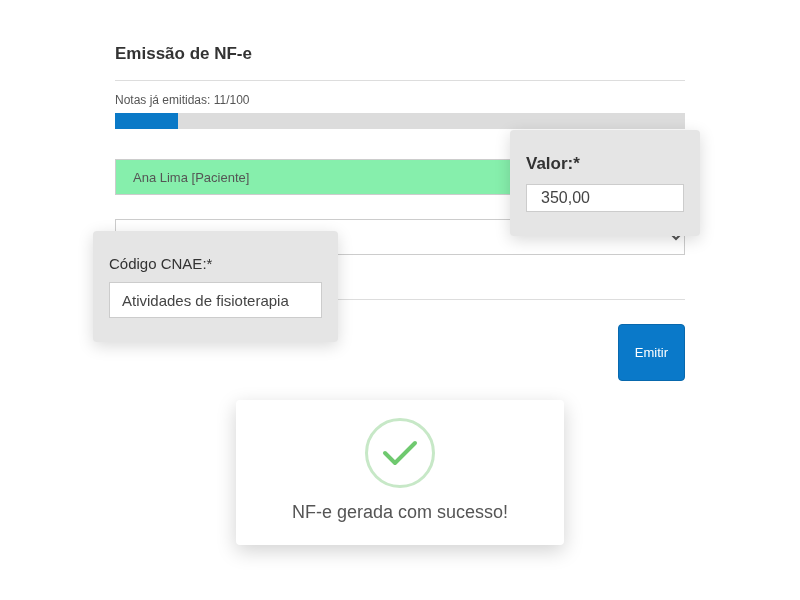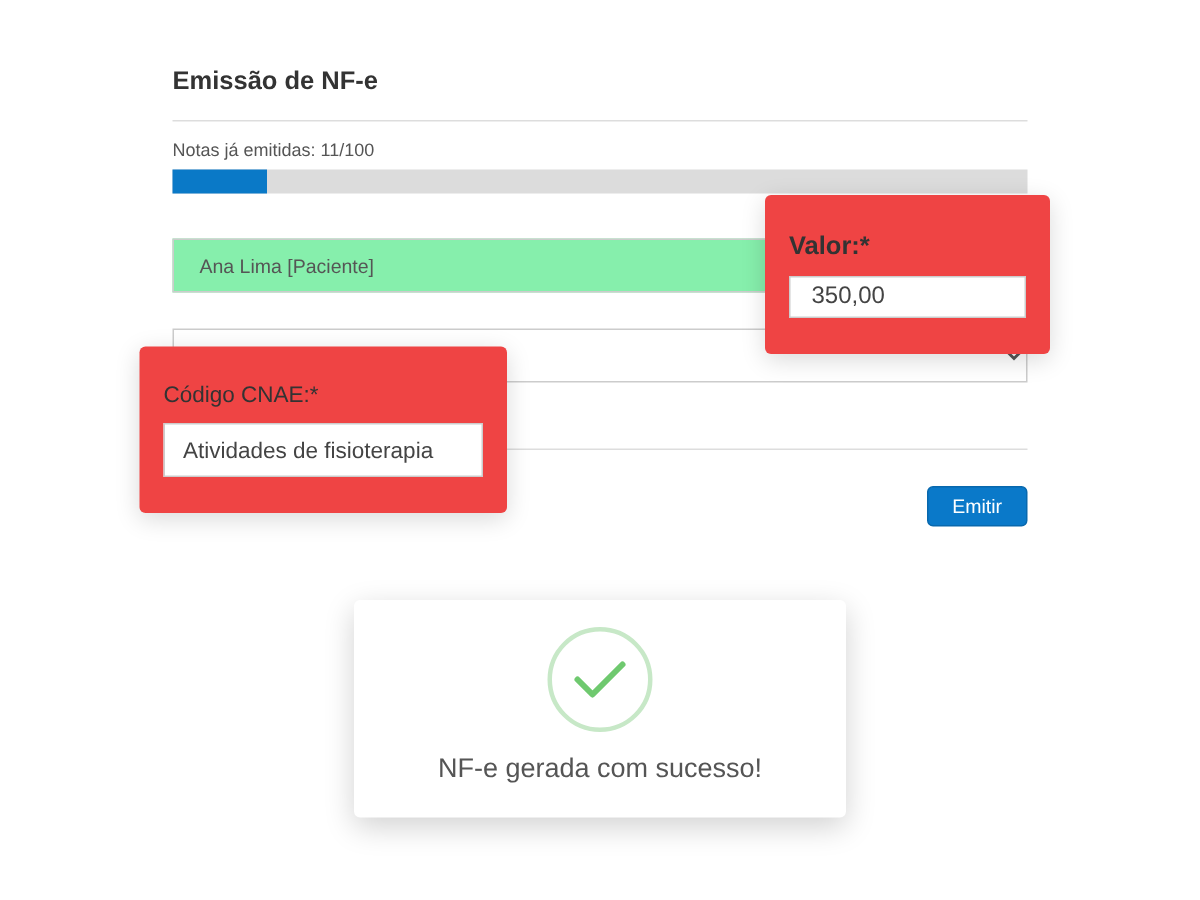--- a/index.html
+++ b/index.html
@@ -93,29 +93,29 @@
     .bottom-row {
       border-top: 1px solid #ddd;
       padding-top: 24px;
       display: flex;
       justify-content: flex-end;
     }
     .emit-btn {
       background: #0a79c9;
       color: #fff;
       border: 1px solid #0868ad;
-      padding: 5px 16px;
+      padding: 20px 16px;
       font-size: 13px;
       border-radius: 4px;
       cursor: pointer;
     }
     
     .card {
       position: absolute;
-      background: #ef4444;
+      background: #e5e5e5;
       border-radius: 4px;
       box-shadow: 0 4px 16px rgba(0,0,0,0.15);
       padding: 24px 16px;
     }
     .card-valor {
       top: 130px;
       right: 100px;
       width: 190px;
     }
     .card-valor .label {

